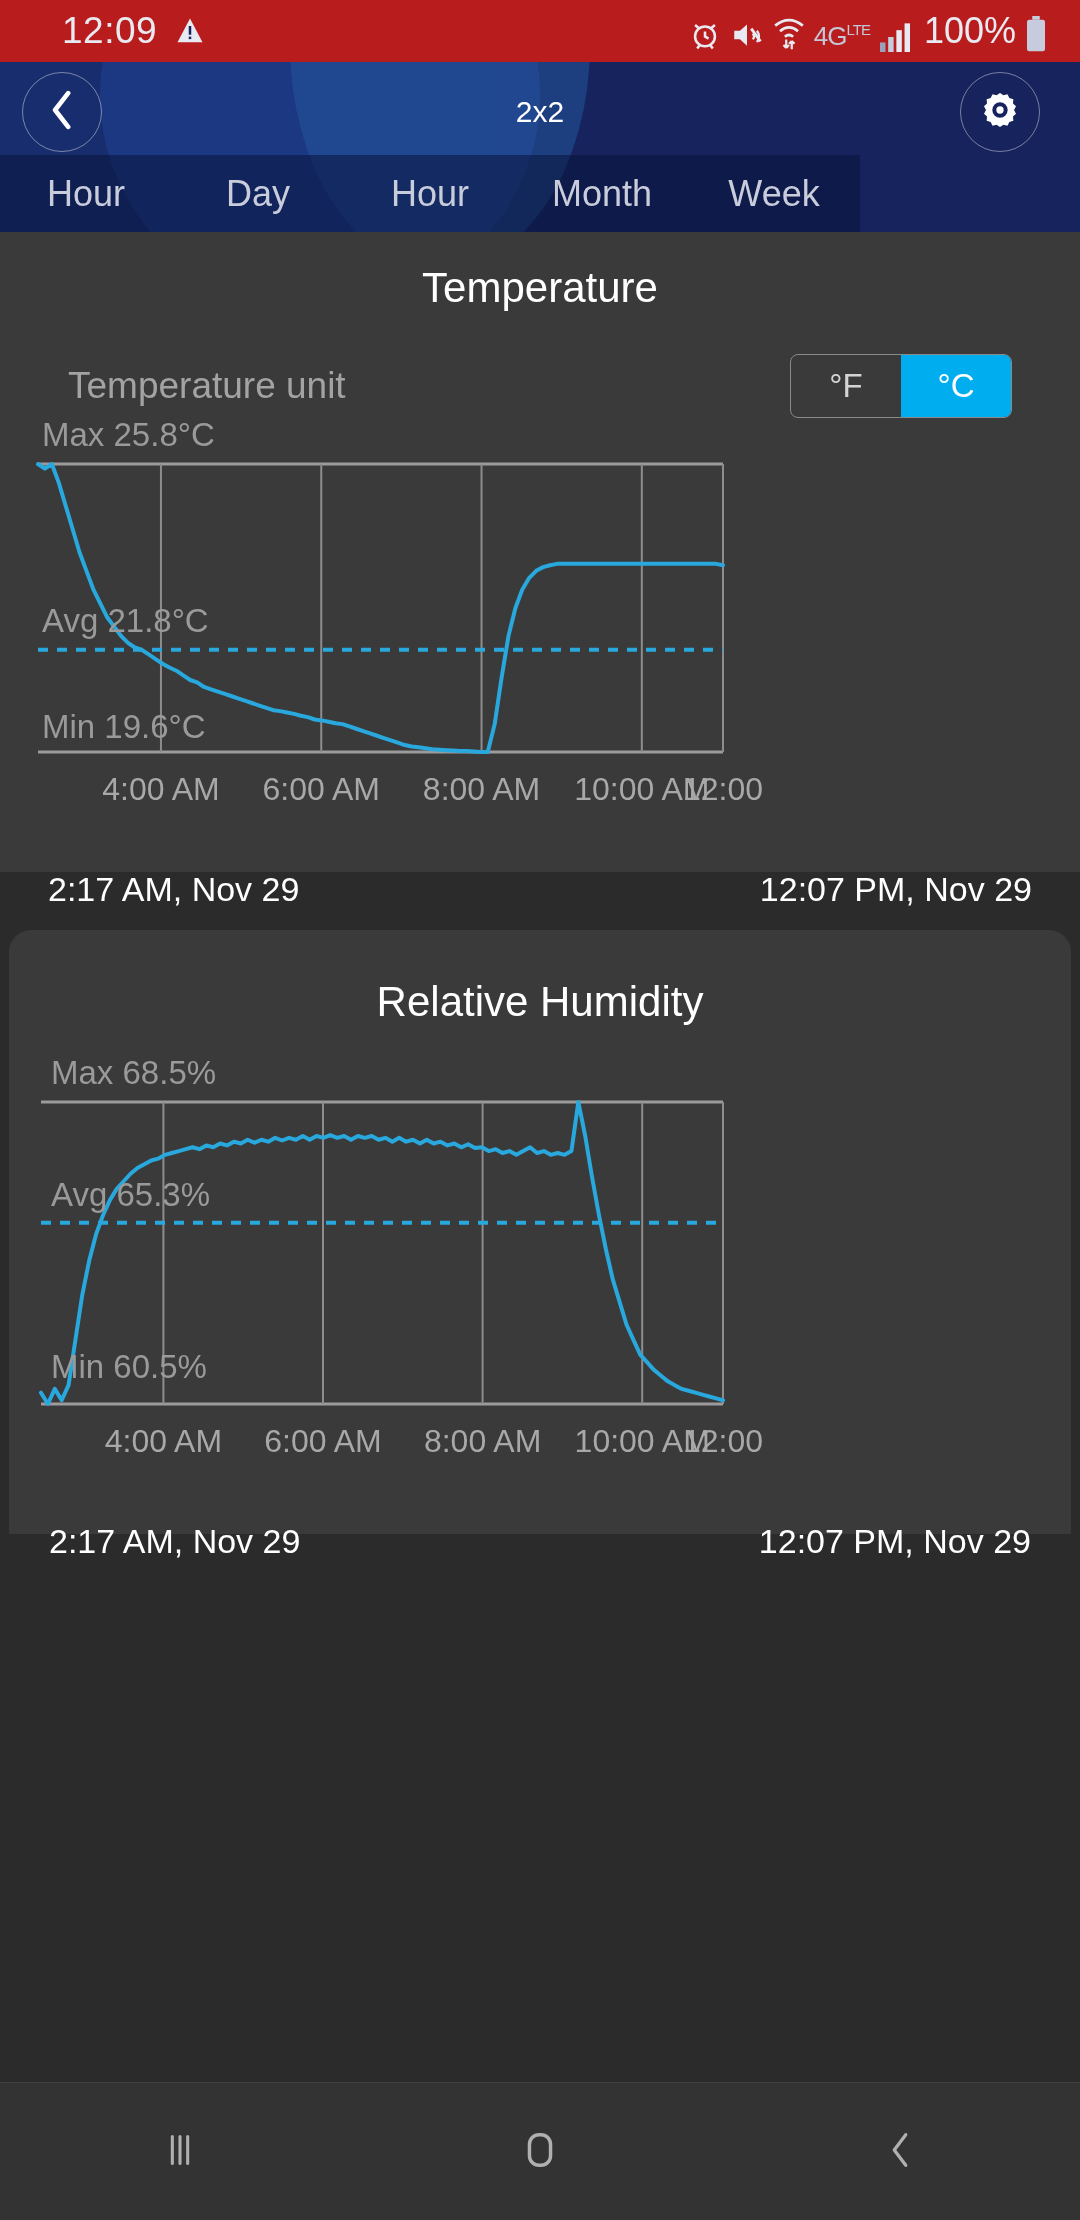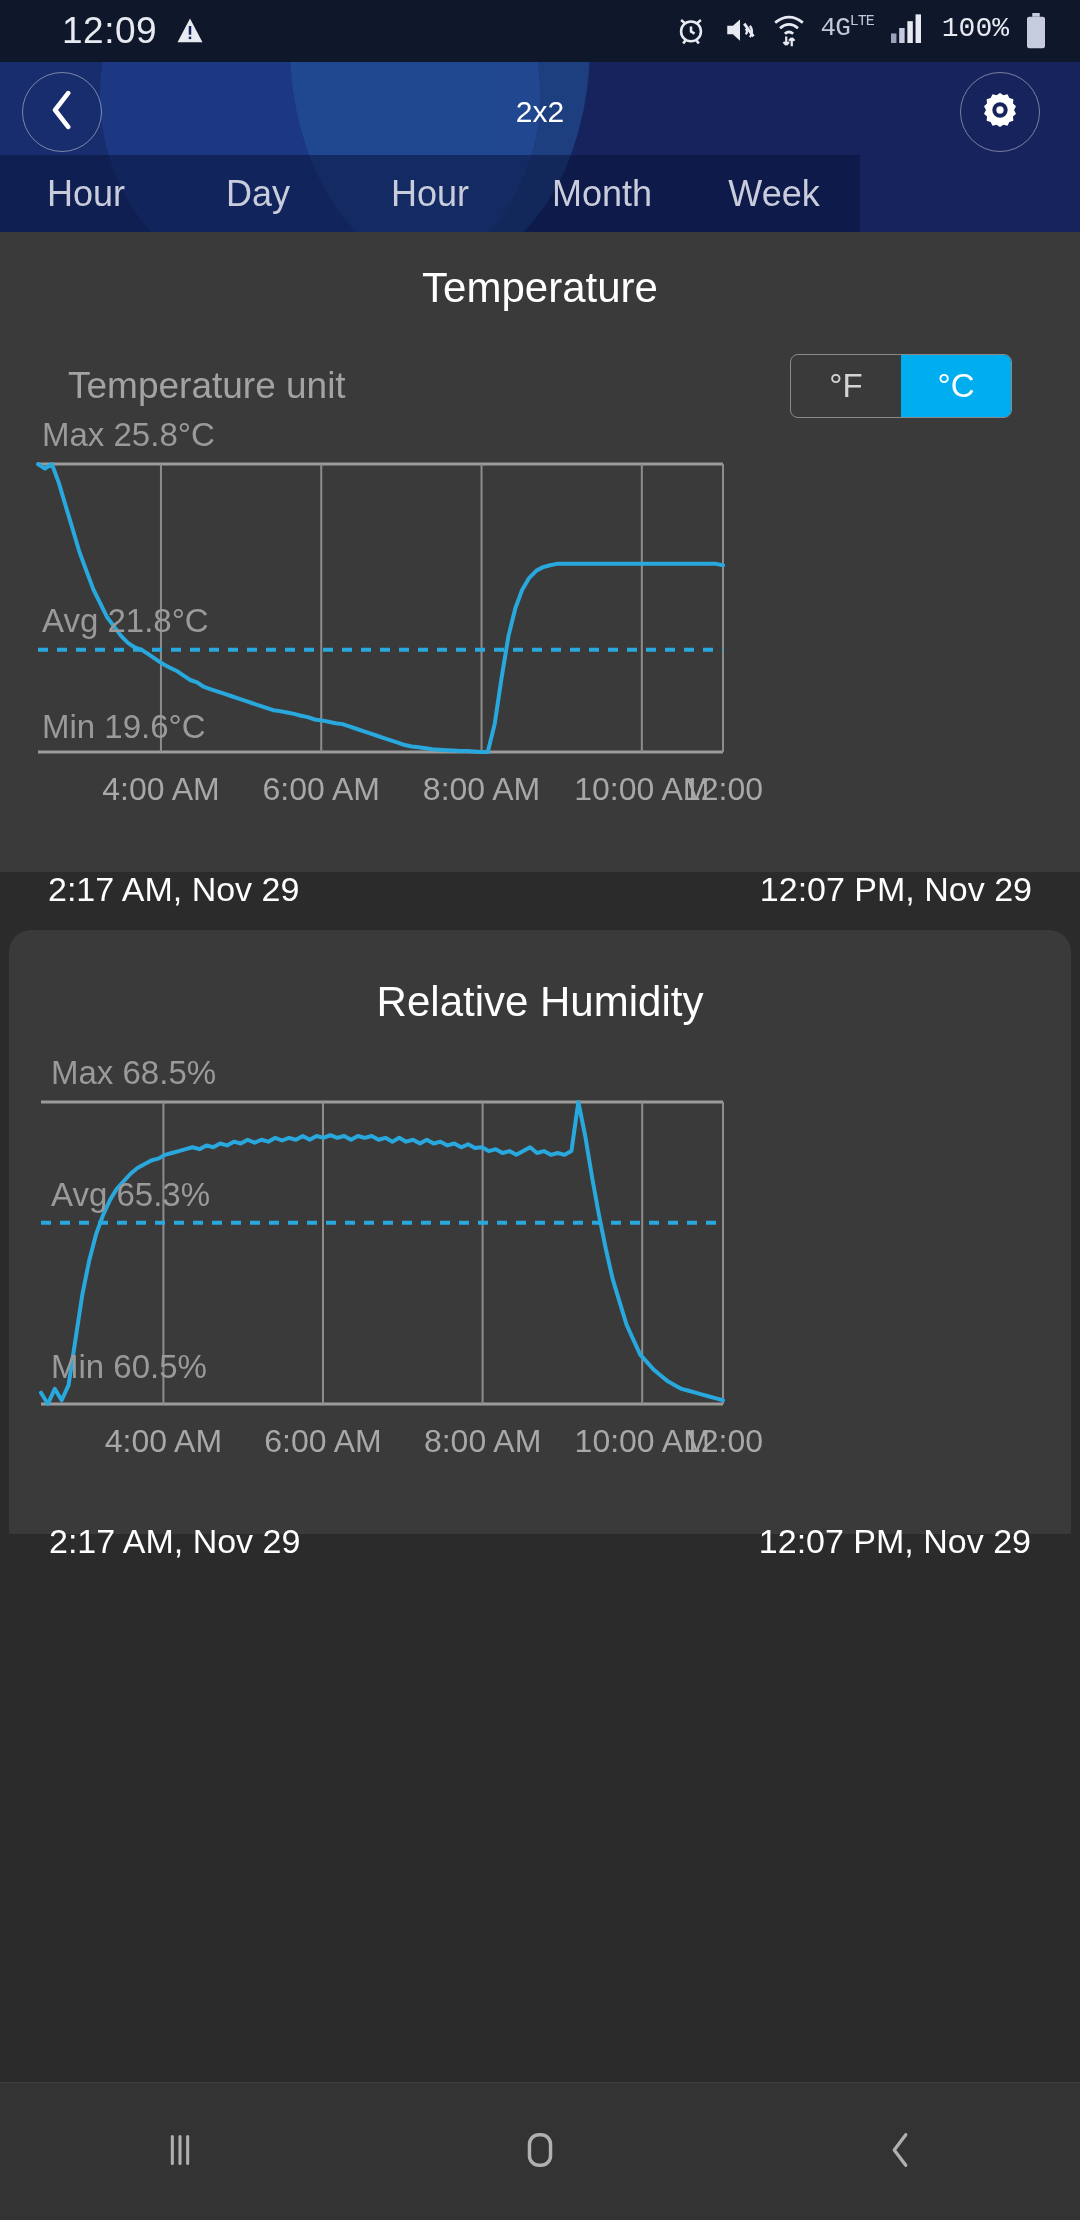--- a/index.html
+++ b/index.html
@@ -8,33 +8,33 @@
     font-family:"Liberation Sans", sans-serif;
     background:#2b2b2b;
     color:#ffffff;
     overflow:hidden;
     position:relative;
   }
 
   
   .statusbar{
     position:absolute; top:0; left:0; width:1080px; height:62px;
-    background:#0f172a;
+    background:#b91c1c;
     display:flex; align-items:center; z-index:5;
   }
   .sb-time{
     margin-left:62px; font-size:37px; color:#e8eaf2; letter-spacing:.5px;
   }
   .sb-warn{ margin-left:18px; display:flex; align-items:center; }
   .sb-right{
     margin-left:auto; margin-right:32px;
-    display:flex; align-items:flex-start; gap:15px;font-family:Liberation Mono, monospace;
+    display:flex; align-items:flex-end; gap:8px;
   }
   .sb-right svg{ display:block; }
-  .sb-batt-txt{ font-size:28px; color:#e8eaf2; margin-left:4px; }
+  .sb-batt-txt{ font-size:36px; color:#e8eaf2; margin-left:4px; }
 
   
   .header{
     position:absolute; top:0; left:0; width:1080px; height:232px;
     background:#16235c; overflow:hidden; z-index:1;
   }
   .blob1{
     position:absolute; width:440px; height:430px; border-radius:50%;
     background:#1d3b86; opacity:.85;
     left:100px; top:-120px;

